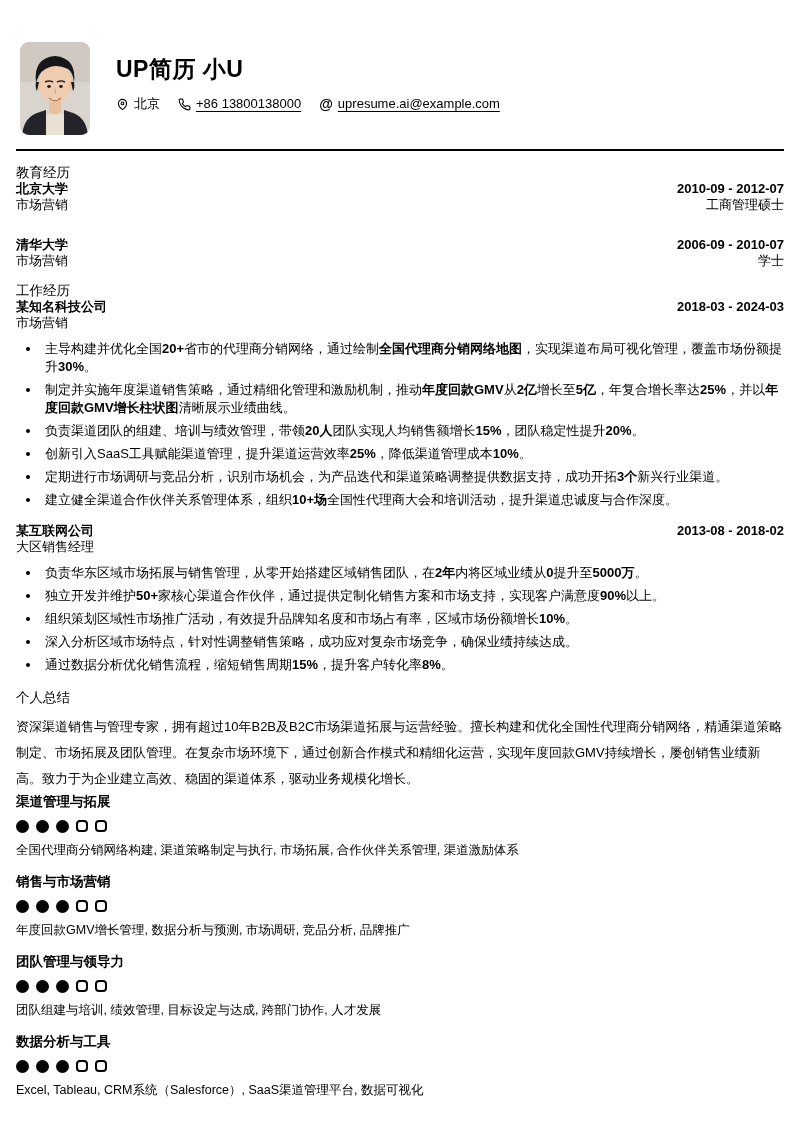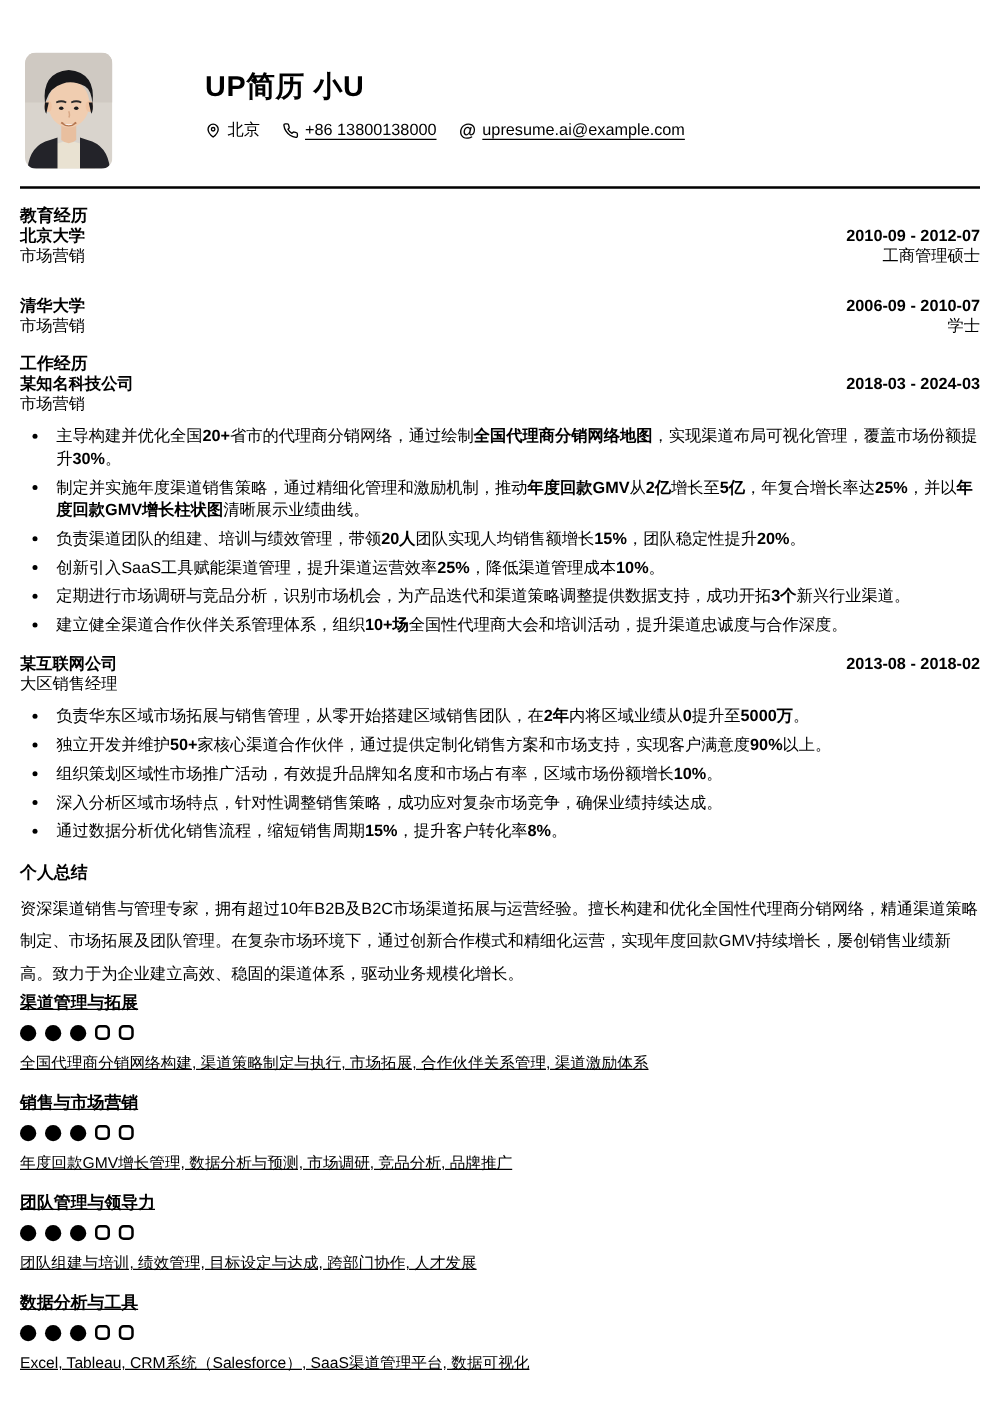--- a/index.html
+++ b/index.html
@@ -3,52 +3,52 @@
 <meta charset="utf-8">
 <style>
   * { margin:0; padding:0; box-sizing:border-box; }
   html,body { background:#fff; }
   body {
     width:800px; height:1130px; overflow:hidden;
     font-family:"Liberation Sans","DejaVu Sans",sans-serif;
     color:#000; font-size:13px; line-height:16px;
   }
   
-  .header { display:flex; align-items:flex-start; padding:42px 16px 0 20px;gap:48px; }
+  .header { display:flex; align-items:flex-start; padding:42px 16px 0 20px; }
   .avatar-wrap { width:70px; height:93px; border-radius:9px; overflow:hidden; flex:none; }
   .avatar-wrap svg { display:block; }
   .header-info { margin-left:26px; padding-top:14px; }
   .name { font-size:23px; line-height:26px; font-weight:bold; letter-spacing:.5px; }
   .contact { display:flex; align-items:flex-end; gap:18px; margin-top:14px; font-size:13px; }
   .contact-item { display:flex; align-items:center; gap:5px; }
   .contact-item svg { display:block; }
   .at-glyph { font-size:14px; font-weight:bold; line-height:13px; }
   .ulink { text-decoration:underline; text-underline-offset:3px; color:#000000; }
   .divider { border-top:2px solid #000; margin:14px 16px 0 16px; }
   
   main { padding:0 16px; }
-  .section-title { font-weight:bold; font-size:13.5px; line-height:16px; margin-top:14px; }
+  .section-title { font-weight:normal; font-size:13.5px; line-height:16px; margin-top:14px; }
   
   .edu-item { display:flex; justify-content:space-between; line-height:16px; margin-top:0; }
   .edu-item + .edu-item { margin-top:24px; }
   .edu-school { font-weight:bold; }
   .edu-right { text-align:right; }
   .bold-date { font-weight:bold; }
   
   .work-item { margin-top:0; }
   .work-item + .work-item { margin-top:14px; }
   .work-head { display:flex; justify-content:space-between; line-height:16px; }
   .company { font-weight:bold; }
   .work-bullets { list-style:none; margin-top:9px; }
   .work-bullets li { position:relative; padding-left:29px; line-height:18px; margin-bottom:5px; }
   .work-bullets li::before { content:""; position:absolute; left:10px; top:7px; width:4px; height:4px; border-radius:50%; background:#000; }
   
   .summary-text { margin-top:8px; line-height:26px; font-size:13px; }
   
-  .skill-item { margin-top:16px;text-decoration:underline; }
+  .skill-item { margin-top:16px; }
   .skill-item:first-of-type { margin-top:2px; }
   .skill-name { font-weight:bold; font-size:13.5px; line-height:16px; }
   .skill-dots { display:flex; align-items:center; gap:7px; margin-top:9px; height:14px; }
   .dot-filled { width:13px; height:13px; border-radius:50%; background:#000; }
   .dot-empty { width:12px; height:12px; border:2.5px solid #000; border-radius:4px; }
   .skill-keywords { margin-top:9px; font-size:12.5px; line-height:16px; }
 </style>
 </head>
 <body>
 

